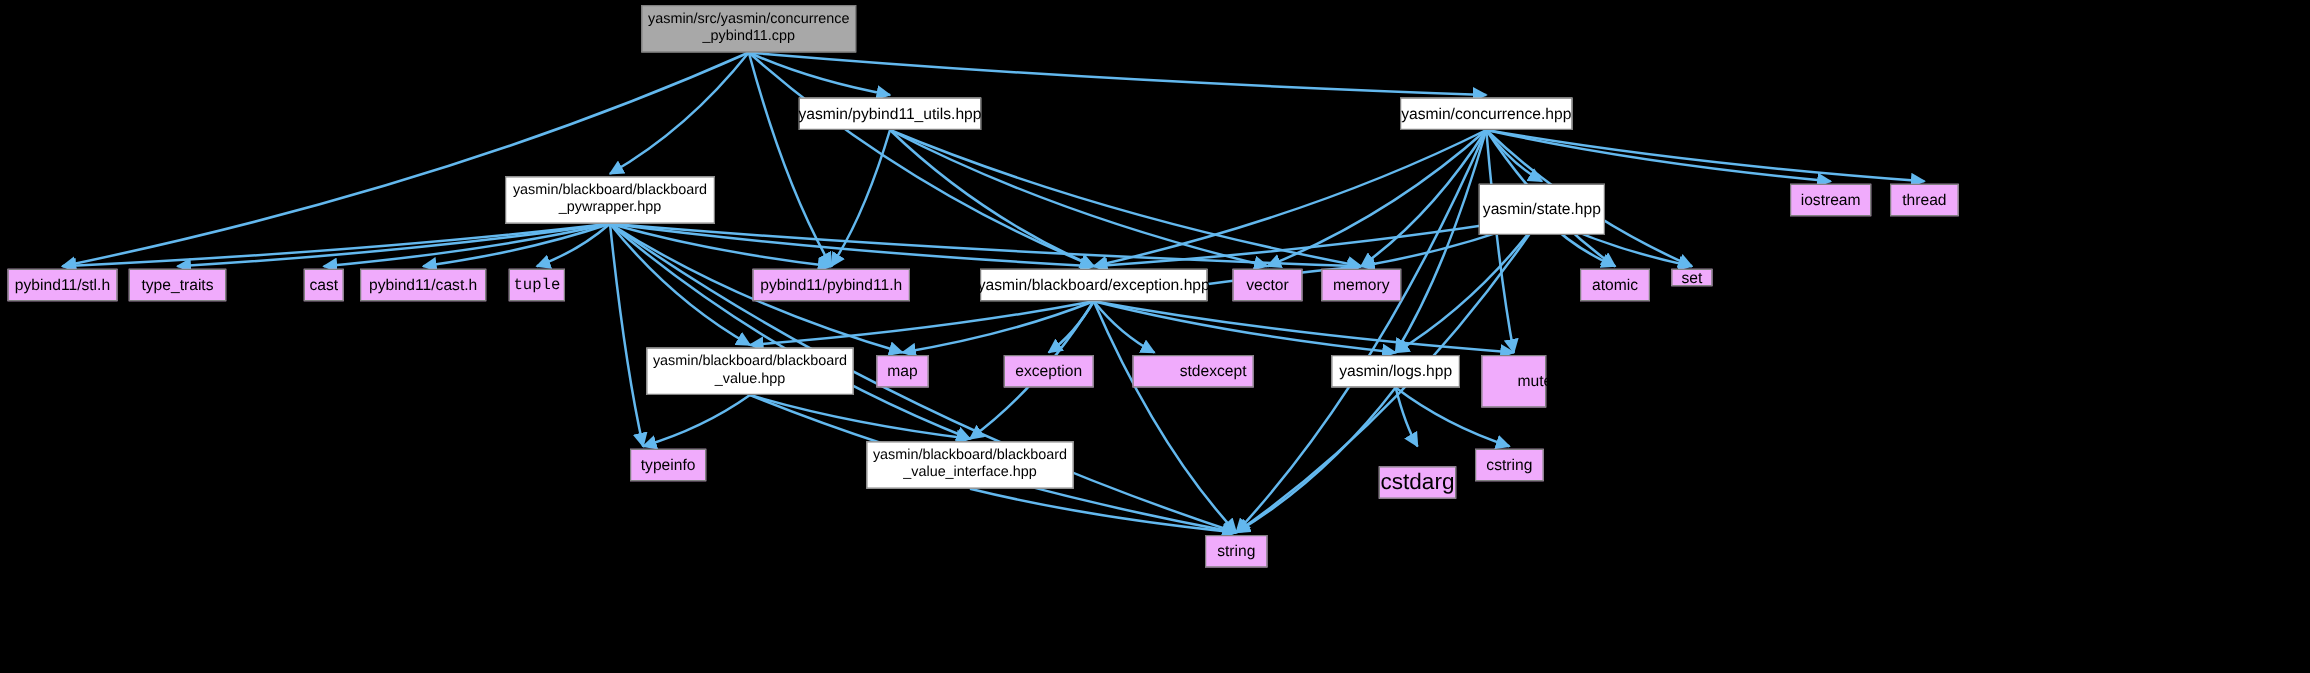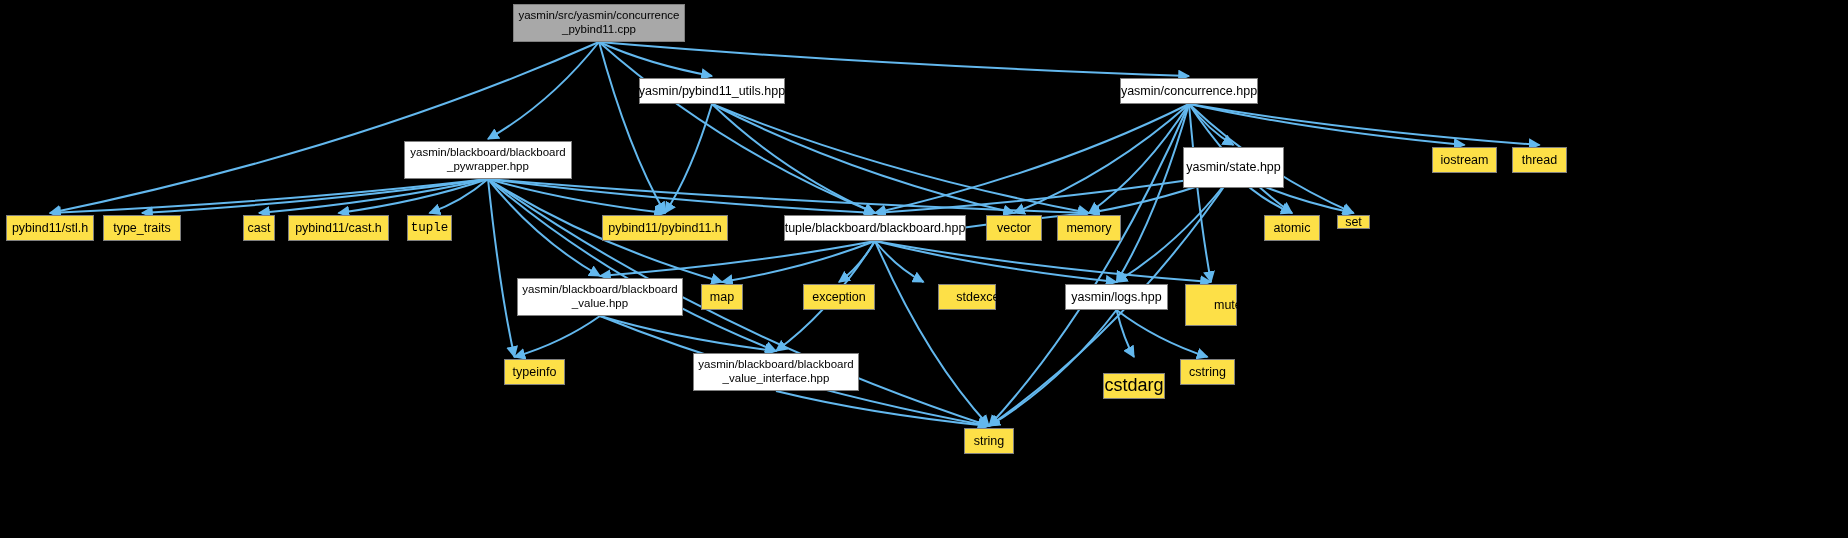--- a/index.html
+++ b/index.html
@@ -4,21 +4,21 @@
 <style>
   html,body{margin:0;padding:0;background:#000;}
   #graph-root{position:relative;width:1848px;height:538px;background:#000;
     font-family:"Liberation Sans", sans-serif;overflow:hidden;}
   svg#edges{position:absolute;left:0;top:0;width:1848px;height:538px;}
   .node{position:absolute;box-sizing:border-box;display:flex;align-items:center;
     justify-content:center;text-align:center;border:1px solid #808080;
     color:#000;line-height:1.18;white-space:pre-line;z-index:5;}
   .n-root{background:#a8a8a8;}
   .n-hdr{background:#ffffff;}
-  .n-sys{background:#fde047;}
+  .n-sys{background:#f0abfc;}
 </style>
 </head>
 <body>
 
 <div id="graph-root">
   <svg id="edges" viewBox="0 0 1848 538" preserveAspectRatio="none">
     <defs>
       <marker id="ah" viewBox="0 0 10 10" refX="9" refY="5" markerWidth="6" markerHeight="6" orient="auto-start-reverse">
         <path d="M 0 0 L 10 5 L 0 10 z" fill="#63b8ee"></path>
       </marker>
@@ -91,30 +91,30 @@
 _pywrapper.hpp</div>
       <div class="node n-hdr" style="left: 1183px; top: 147px; width: 101px; height: 41px; font-size: 12.5px;">yasmin/state.hpp</div>
       <div class="node n-sys" style="left: 1432px; top: 147px; width: 65px; height: 26px; font-size: 12.5px;">iostream</div>
       <div class="node n-sys" style="left: 1512px; top: 147px; width: 55px; height: 26px; font-size: 12.5px;">thread</div>
       <div class="node n-sys" style="left: 6px; top: 215px; width: 88px; height: 26px; font-size: 12.5px;">pybind11/stl.h</div>
       <div class="node n-sys" style="left: 103px; top: 215px; width: 78px; height: 26px; font-size: 12.5px;">type_traits</div>
       <div class="node n-sys" style="left: 243px; top: 215px; width: 32px; height: 26px; font-size: 12.5px;">cast</div>
       <div class="node n-sys" style="left: 288px; top: 215px; width: 101px; height: 26px; font-size: 12.5px;">pybind11/cast.h</div>
       <div class="node n-sys" style="left: 407px; top: 215px; width: 45px; height: 26px; font-size: 12.5px; font-family: Liberation Mono, monospace;">tuple</div>
       <div class="node n-sys" style="left: 602px; top: 215px; width: 126px; height: 26px; font-size: 12.5px;">pybind11/pybind11.h</div>
-      <div class="node n-hdr" style="left: 784px; top: 215px; width: 182px; height: 26px; font-size: 12.5px;">tuple/blackboard/blackboard.hpp</div>
+      <div class="node n-hdr" style="left: 784px; top: 215px; width: 182px; height: 26px; font-size: 12.5px;">yasmin/blackboard/exception.hpp</div>
       <div class="node n-sys" style="left: 986px; top: 215px; width: 56px; height: 26px; font-size: 12.5px;">vector</div>
       <div class="node n-sys" style="left: 1057px; top: 215px; width: 64px; height: 26px; font-size: 12.5px;">memory</div>
       <div class="node n-sys" style="left: 1264px; top: 215px; width: 56px; height: 26px; font-size: 12.5px;">atomic</div>
       <div class="node n-sys" style="left: 1337px; top: 215px; width: 33px; height: 14px; font-size: 12.5px;">set</div>
       <div class="node n-hdr" style="left: 517px; top: 278px; width: 166px; height: 38px; font-size: 11.5px;">yasmin/blackboard/blackboard
 _value.hpp</div>
       <div class="node n-sys" style="left: 701px; top: 284px; width: 42px; height: 26px; font-size: 12.5px;">map</div>
       <div class="node n-sys" style="left: 803px; top: 284px; width: 72px; height: 26px; font-size: 12.5px;">exception</div>
-      <div class="node n-sys" style="left: 938px; top: 284px; width: 58px; height: 26px; font-size: 12.5px; padding-left: 32px;">stdexcept</div>
+      <div class="node n-sys" style="left: 906px; top: 284px; width: 97px; height: 26px; font-size: 12.5px; padding-left: 32px;">stdexcept</div>
       <div class="node n-hdr" style="left: 1065px; top: 284px; width: 103px; height: 26px; font-size: 12.5px;">yasmin/logs.hpp</div>
       <div class="node n-sys" style="left: 1185px; top: 284px; width: 52px; height: 42px; font-size: 12.5px; padding-left: 40px;">mutex</div>
       <div class="node n-sys" style="left: 484px; top: 359px; width: 61px; height: 26px; font-size: 12.5px; margin-left: 20px;">typeinfo</div>
       <div class="node n-hdr" style="left: 693px; top: 353px; width: 166px; height: 38px; font-size: 11.5px;">yasmin/blackboard/blackboard
 _value_interface.hpp</div>
       <div class="node n-sys" style="left: 1103px; top: 373px; width: 62px; height: 26px; font-size: 18px;">cstdarg</div>
       <div class="node n-sys" style="left: 1180px; top: 359px; width: 55px; height: 26px; font-size: 12.5px;">cstring</div>
       <div class="node n-sys" style="left: 964px; top: 428px; width: 50px; height: 26px; font-size: 12.5px;">string</div>
     </div>
 </div>

